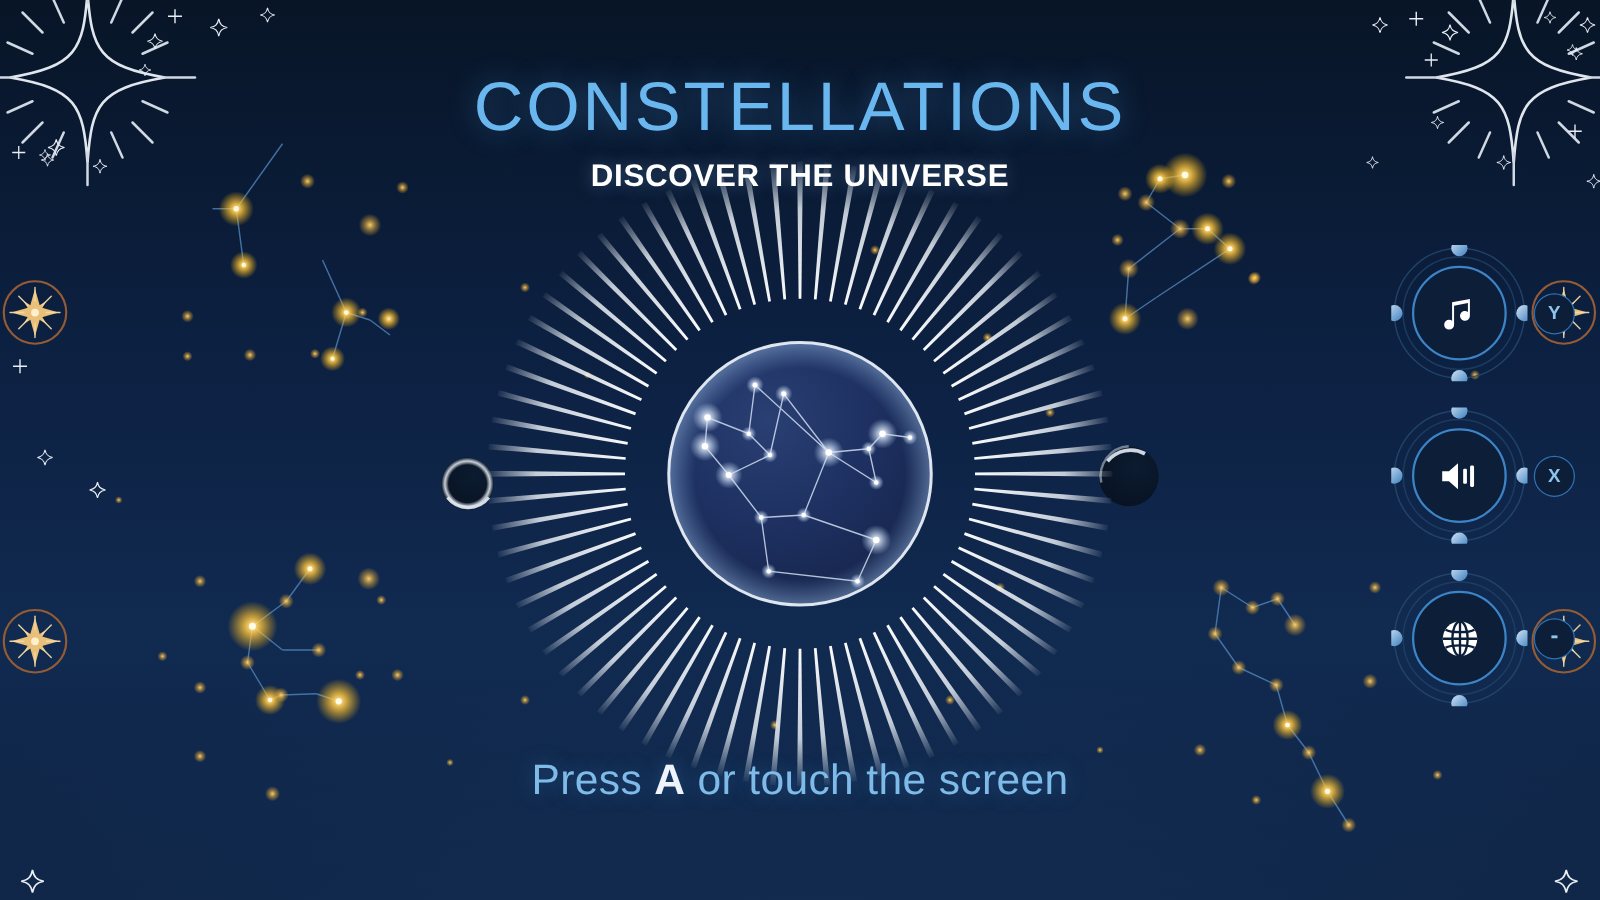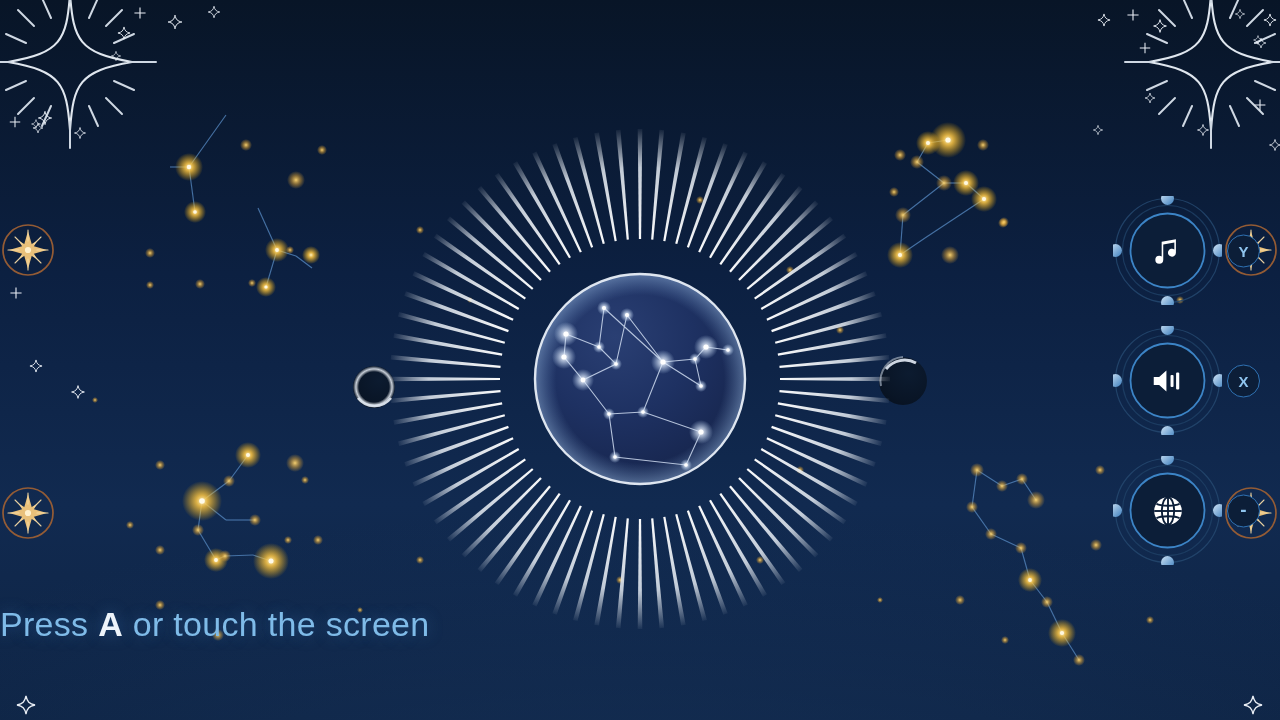--- a/index.html
+++ b/index.html
@@ -31,21 +31,21 @@
     text-shadow:0 0 22px rgba(80,160,230,.45);
   }
   #app-subtitle{
     margin-top:14px;
     font-size:25px; letter-spacing:.6px; font-weight:700; color:#ffffff;
     text-shadow:0 0 14px rgba(150,200,255,.35);
   }
 
   
   #press-prompt{
-    position:absolute; top:605px; left:0; width:1280px; text-align:left; z-index:12;
+    position:absolute; top:605px; left:0; width:1280px; text-align:center; z-index:12;
     font-size:34px; color:#7fbbe8; letter-spacing:.3px;
     text-shadow:0 0 16px rgba(70,140,210,.4);
   }
   #press-prompt .key{ color:#eef4fa; font-weight:700; }
 
   
   #side-buttons{
     position:absolute; right:58px; top:196px; z-index:14;
     display:flex; flex-direction:column; gap:21px;
   }
@@ -509,20 +509,24 @@
         <circle cx="270" cy="300" r="6" fill="url(#wstar)"></circle>
           <circle cx="270" cy="300" r="1.8" fill="#fff"></circle>
         <circle cx="242" cy="345" r="6" fill="url(#wstar)"></circle>
           <circle cx="242" cy="345" r="1.8" fill="#fff"></circle>
         <circle cx="313" cy="353" r="6" fill="url(#wstar)"></circle>
           <circle cx="313" cy="353" r="1.8" fill="#fff"></circle>
       </g>
     </g>
   </svg>
 
+  <div class="title-block">
+    <div id="app-title">CONSTELLATIONS</div>
+    <div id="app-subtitle">DISCOVER THE UNIVERSE</div>
+  </div>
 
   <div id="press-prompt">
     <span>Press </span><span class="key">A</span><span> or touch the screen</span>
   </div>
 
   <div id="side-buttons">
 
     <div class="side-btn">
       <svg class="ring-svg" viewBox="0 0 109 109" xmlns="http://www.w3.org/2000/svg">
         <defs>

